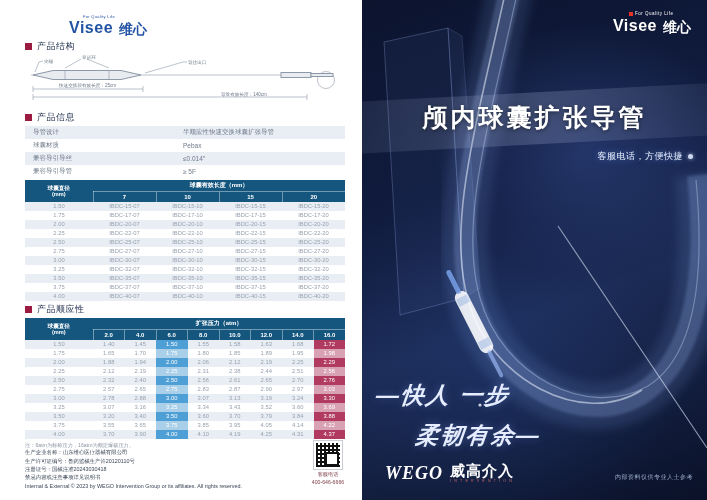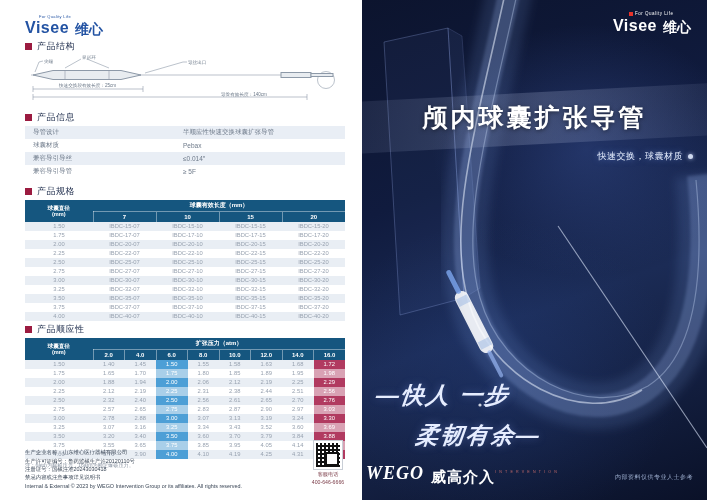--- a/index.html
+++ b/index.html
@@ -3,21 +3,21 @@
 <meta charset="utf-8">
 <style>
   * { margin:0; padding:0; box-sizing:border-box; }
   html,body { width:707px; height:500px; }
   body { font-family:"Liberation Sans", sans-serif; position:relative; overflow:hidden; background:#fff; }
 
   
   .page-left { position:absolute; left:0; top:0; width:362px; height:500px; background:#ffffff; padding:14px 17px 0 25px; }
 
   .logo-row { display:flex; align-items:flex-end; height:22px; }
-  .logo-blue { color:#2353a3; font-weight:bold; font-size:16px; letter-spacing:.5px; line-height:1; position:relative; }
+  .logo-blue { color:#2353a3; font-weight:bold; font-size:16px; letter-spacing:.5px; line-height:1; position:relative;margin-left:44px; }
   .logo-blue .tagline-mini { position:absolute; top:-5px; left:14px; font-size:4px; font-weight:normal; color:#2353a3; letter-spacing:.3px; white-space:nowrap; }
   .logo-cn { color:#2353a3; font-weight:bold; font-size:14px; margin-left:6px; line-height:1; }
 
   .sec-head { display:flex; align-items:center; height:14px; margin-top:3px; }
   .sec-sq { width:7px; height:7px; background:#9b1b40; margin-right:5px; flex:0 0 auto; }
   .sec-title { font-size:9px; font-weight:normal; color:#22304f; letter-spacing:.5px; }
 
   .diagram { width:320px; height:50px; }
   .diagram text { font-size:4.6px; fill:#6b7888; }
   .diagram .dline { stroke:#8d99a8; stroke-width:.6; fill:none; }
@@ -73,23 +73,23 @@
   .r-logo .logo-cn { color:#fff; }
 
   .bullets { position:absolute; right:14px; top:150px; display:flex; flex-direction:column; align-items:flex-end; gap:9px; }
   .bullet { display:flex; align-items:center; gap:5px; color:#e8f0ff; font-size:9px; letter-spacing:.5px; text-shadow:0 0 6px rgba(120,160,255,.6); }
   .bullet .dot { width:5px; height:5px; border-radius:50%; background:#cfd9ee; box-shadow:0 0 4px rgba(200,215,255,.8); }
 
   .slogan { position:absolute; left:12px; top:380px; color:#e6edff; font-weight:bold; font-style:italic;
       font-size:23px; letter-spacing:2px; transform:skewX(-6deg); text-shadow:0 0 8px rgba(140,170,255,.35); }
   .slogan .s2 { display:block; margin-top:9px; padding-left:44px; }
 
-  .wego { position:absolute; left:4px; bottom:16px; display:flex; align-items:flex-end; gap:7px; color:#fff; }
+  .wego { position:absolute; left:23px; bottom:16px; display:flex; gap:7px; color:#fff; }
   .wego-en { font-family:"Liberation Serif", serif; font-weight:bold; font-style:italic; font-size:18px; letter-spacing:1px; }
-  .wego-cn-wrap { display:flex; flex-direction:row; line-height:1; }
+  .wego-cn-wrap { display:flex; flex-direction:column; line-height:1; }
   .wego-cn { font-weight:bold; font-size:15px; letter-spacing:1px; }
   .wego-sub { font-size:3.6px; letter-spacing:3.2px; color:#c46a6a; margin-top:2px; }
 
   .disclaimer { position:absolute; right:14px; bottom:18px; font-size:6px; color:#9fb0d0; letter-spacing:.5px; }
 
   .art { position:absolute; left:0; top:0; width:345px; height:500px; }
 </style>
 </head>
 <body>
 
@@ -156,24 +156,20 @@
     <div class="irow stripe">
       <div class="ilabel">兼容导引导丝</div>
       <div class="ival">≤0.014″</div>
     </div>
     <div class="irow">
       <div class="ilabel">兼容导引导管</div>
       <div class="ival">≥ 5F</div>
     </div>
   </div>
 
-  <div class="sec-head" style="margin-top:6px">
-    <span class="sec-sq"></span>
-    <span class="sec-title">产品规格</span>
-  </div>
 
   <table>
     <colgroup>
         <col style="width:68px">
         <col>
         <col>
         <col>
         <col>
       </colgroup>
     <thead>
@@ -491,21 +487,21 @@
       <span>Visee</span>
     </span>
     <span class="logo-cn">维心</span>
   </div>
 
   <div class="title-band"></div>
   <div class="r-title">颅内球囊扩张导管</div>
 
   <div class="bullets">
     <div class="bullet">
-      <span>快速交换，球囊材质</span>
+      <span>客服电话，方便快捷</span>
         <span class="dot"></span>
     </div>
   </div>
 
   <div class="slogan">
     <span class="s1">—快人 一步</span>
     <span class="s2">柔韧有余—</span>
   </div>
 
   <div class="wego">

